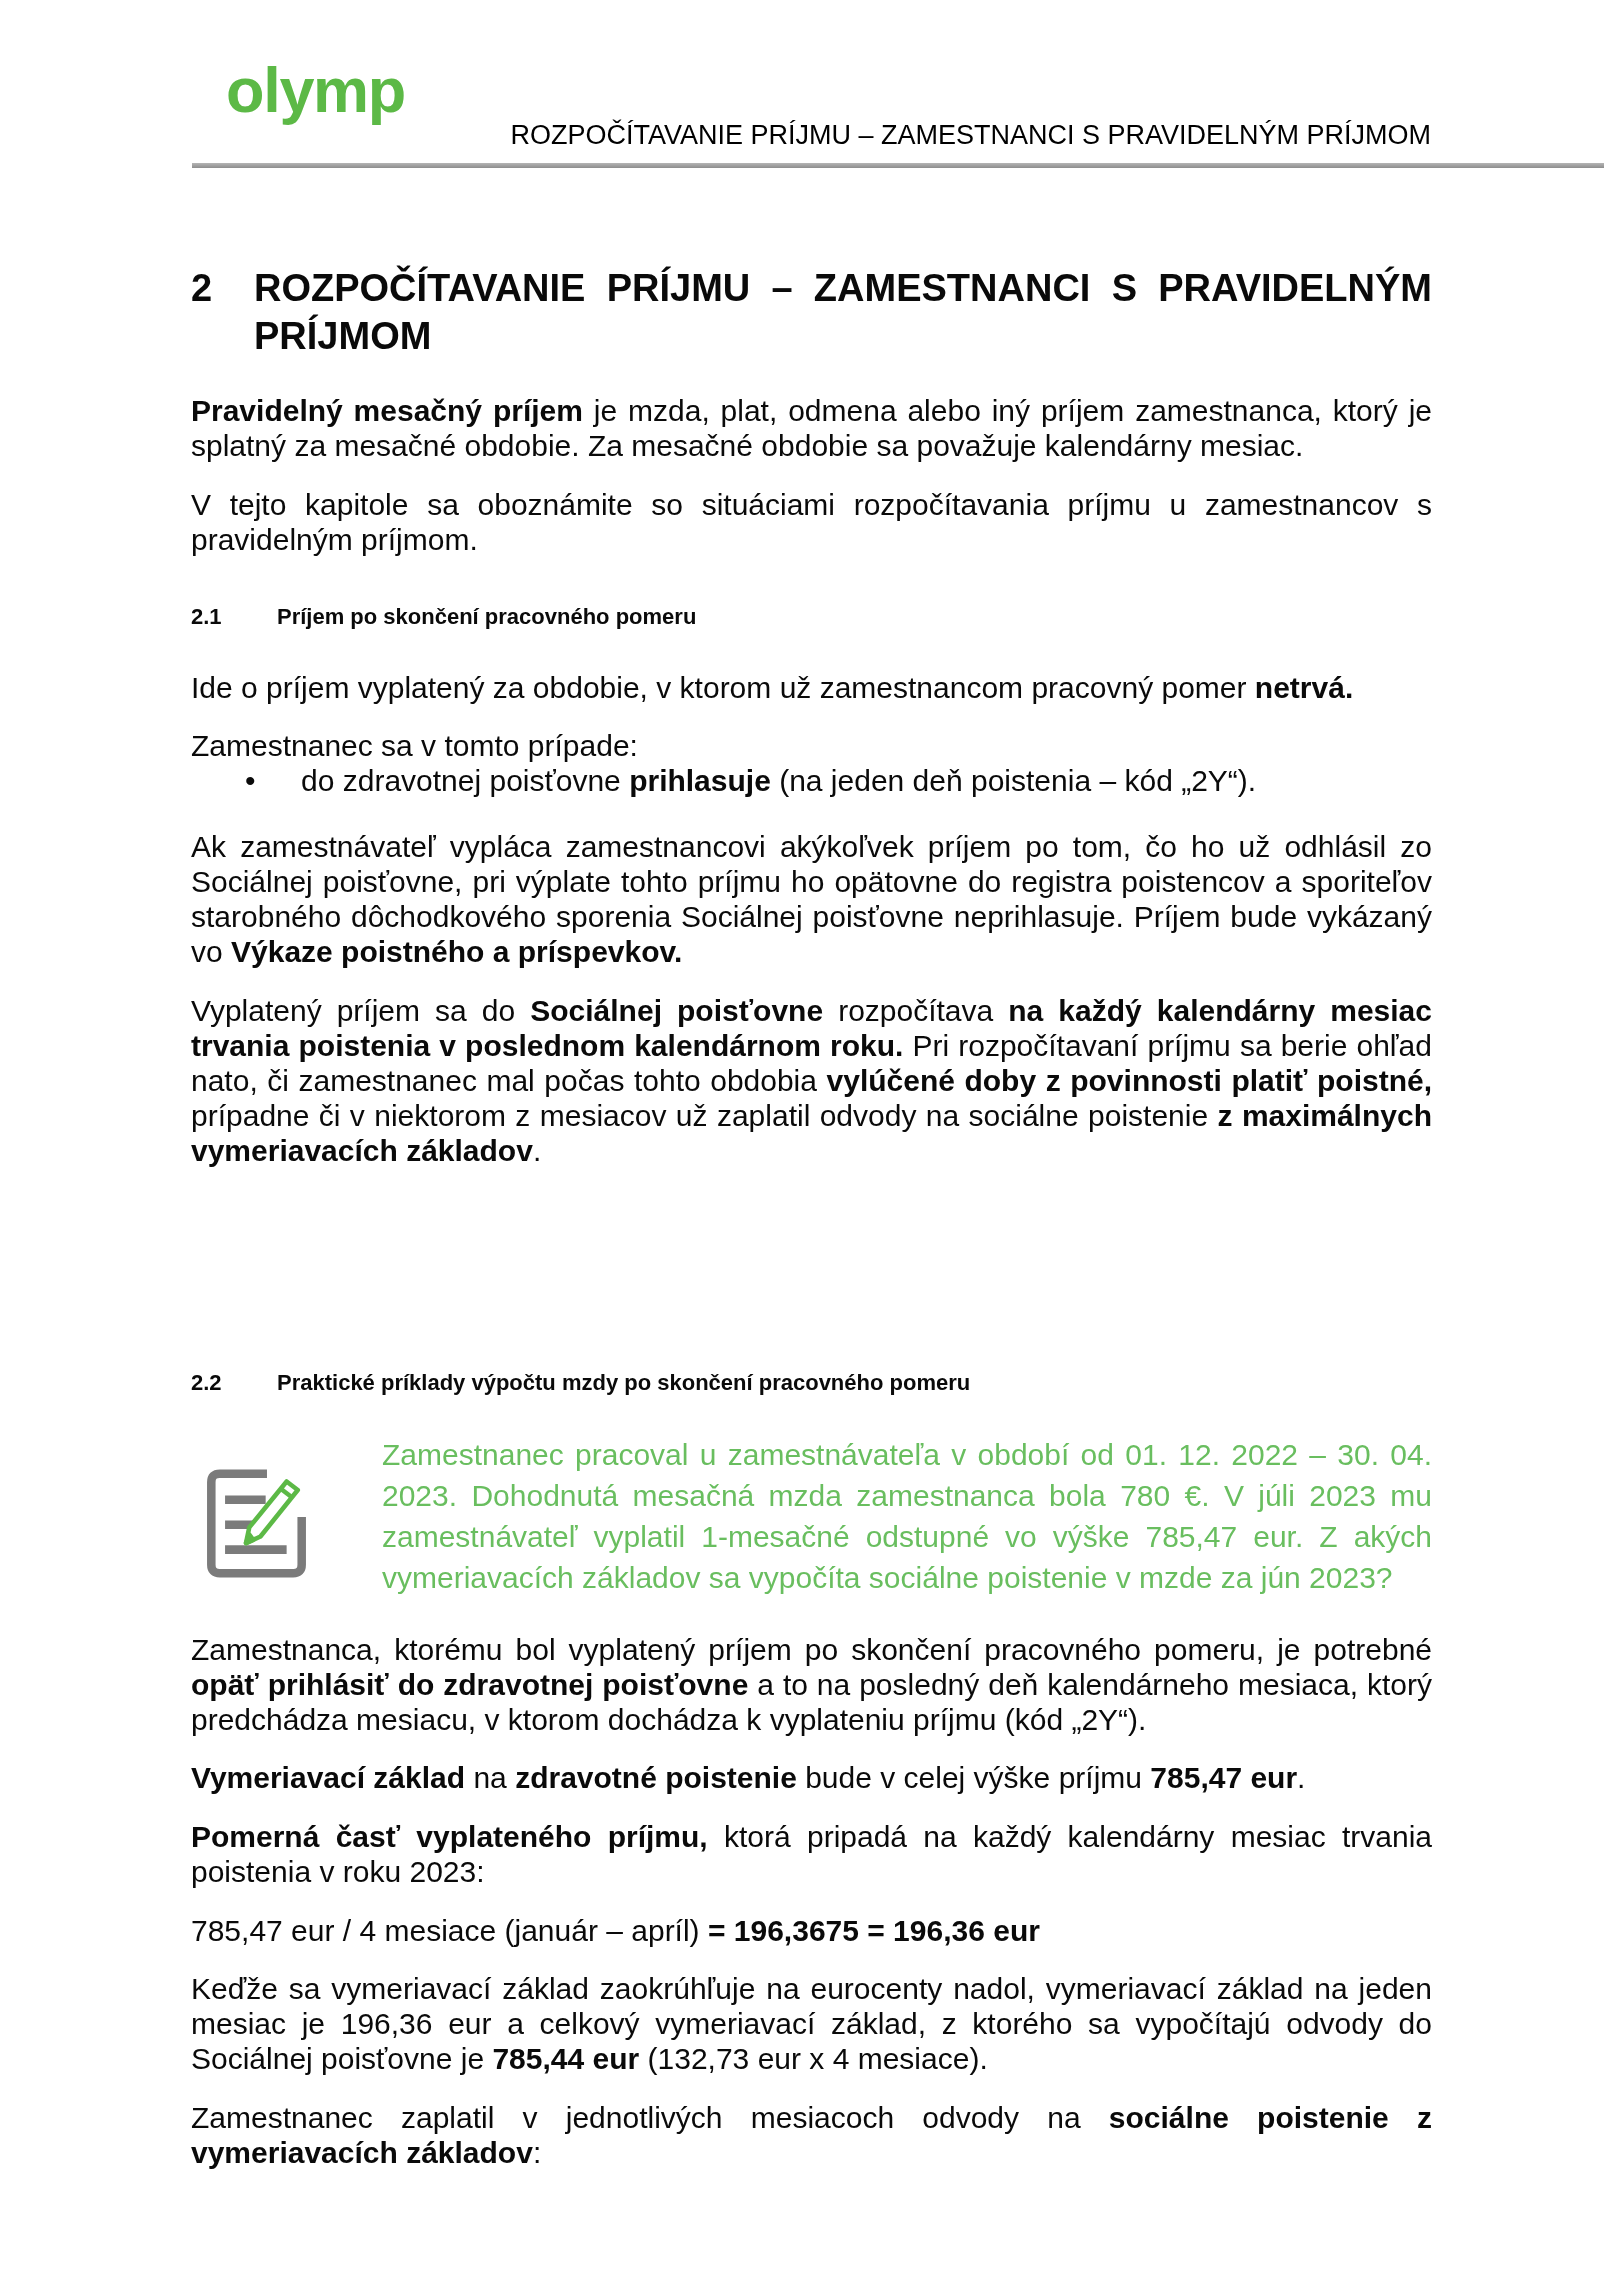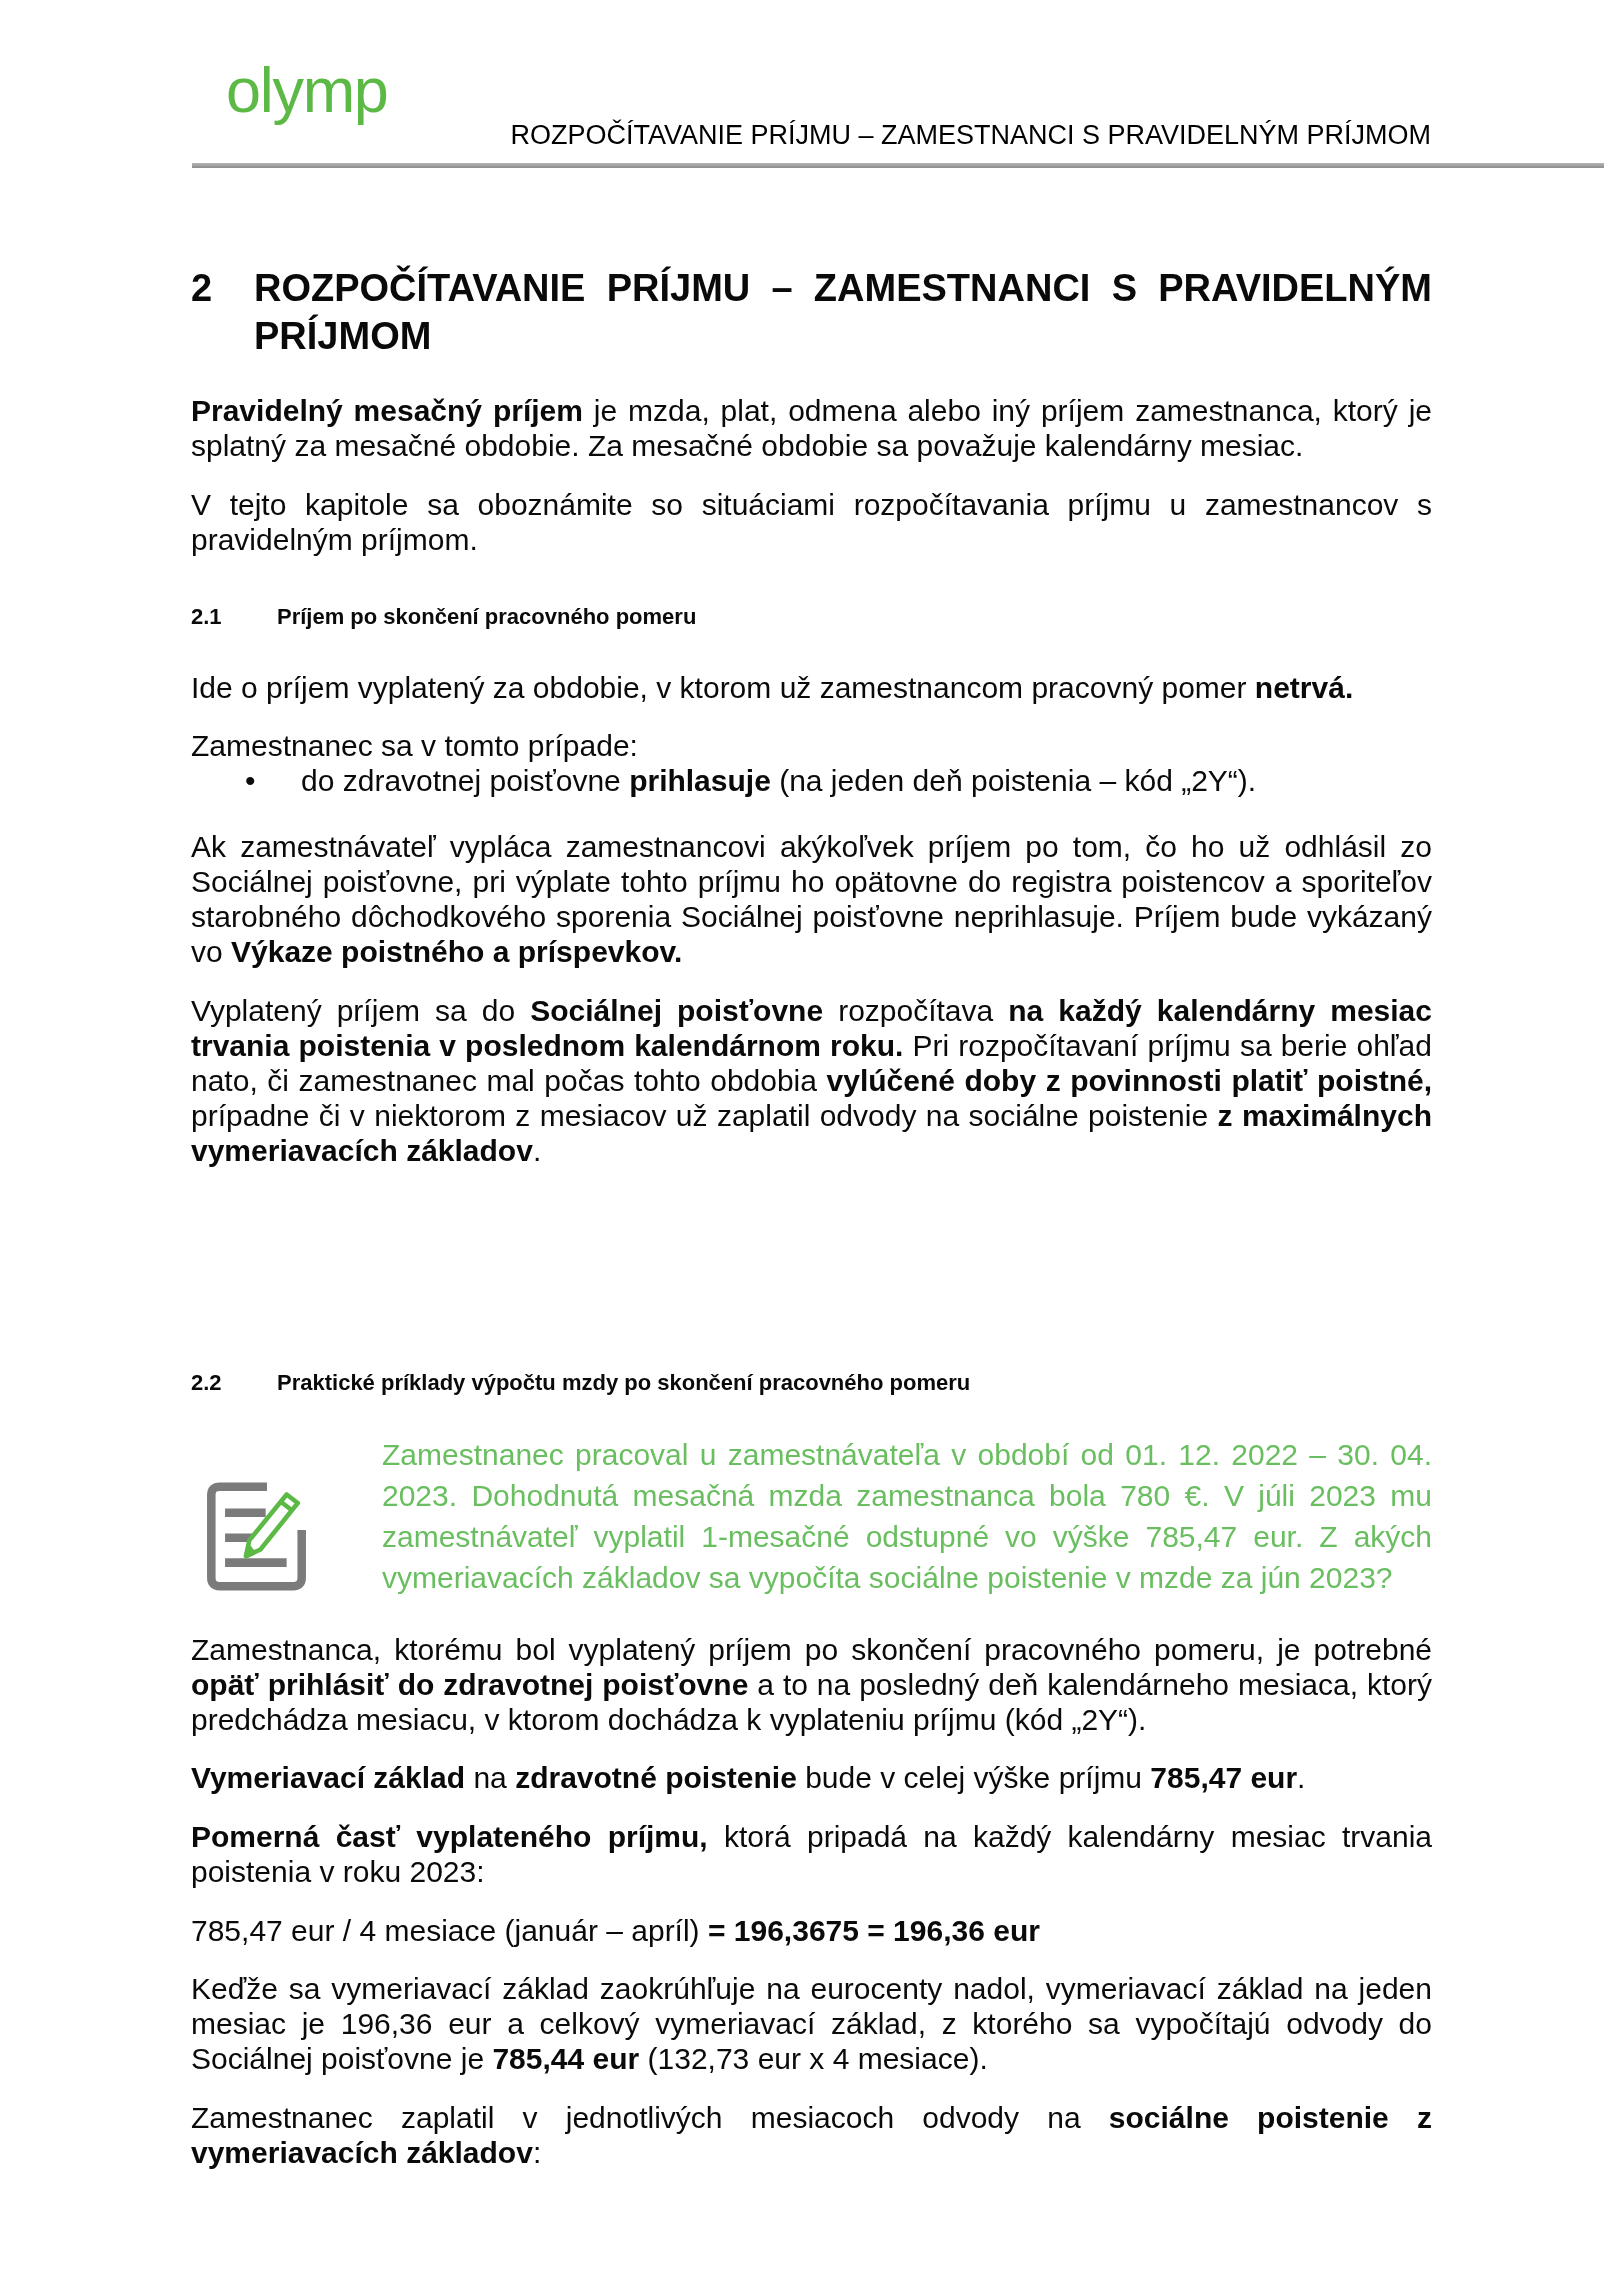--- a/index.html
+++ b/index.html
@@ -21,21 +21,21 @@
     height:2295px;
     background:#ffffff;
     overflow:hidden;
   }
   
   .logo{
     position:absolute;
     left:226px;
     top:56px;
     font-size:63px;
-    font-weight:normal;
+    font-weight:bold;
     letter-spacing:-1.3px;
     color:var(--logo-green,#5CB946);
     line-height:1.1;
   }
   .header-title{
     position:absolute;
     right:192px;
     top:120px;
     font-size:27px;
     font-weight:normal;
@@ -110,21 +110,21 @@
     content:"\2022";
     position:absolute;
     left:54px;
     top:0;
   }
   .bullets .bold{font-weight:bold;}
   .gap-before-p5{margin-top:30px;}
   
   .example{
     display:flex;
-    align-items:flex-end;
+    align-items:center;
     margin-bottom:34px;
   }
   .example-icon{
     flex:0 0 131px;
     width:131px;
     height:131px;
     margin-top:6.5px;
   }
   .example-text{
     margin-left:60px;

